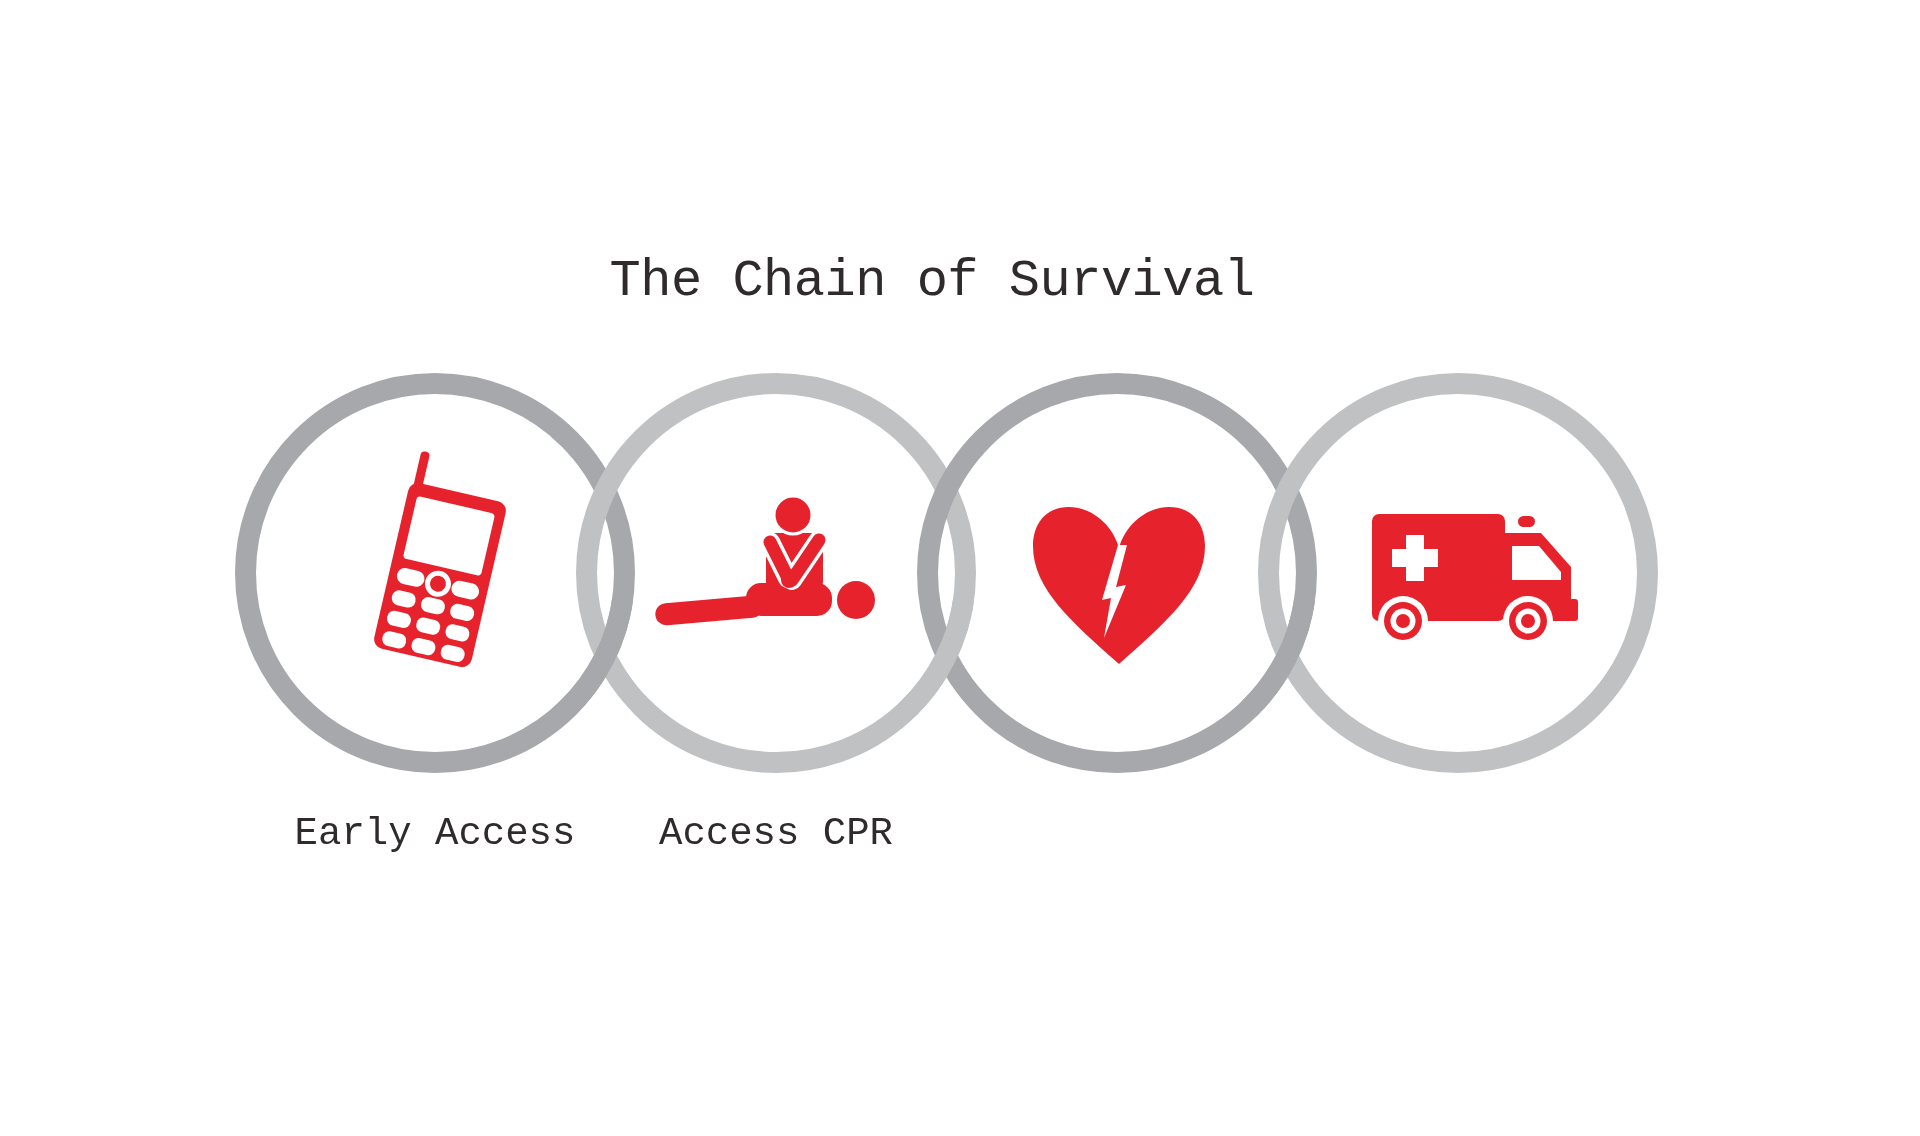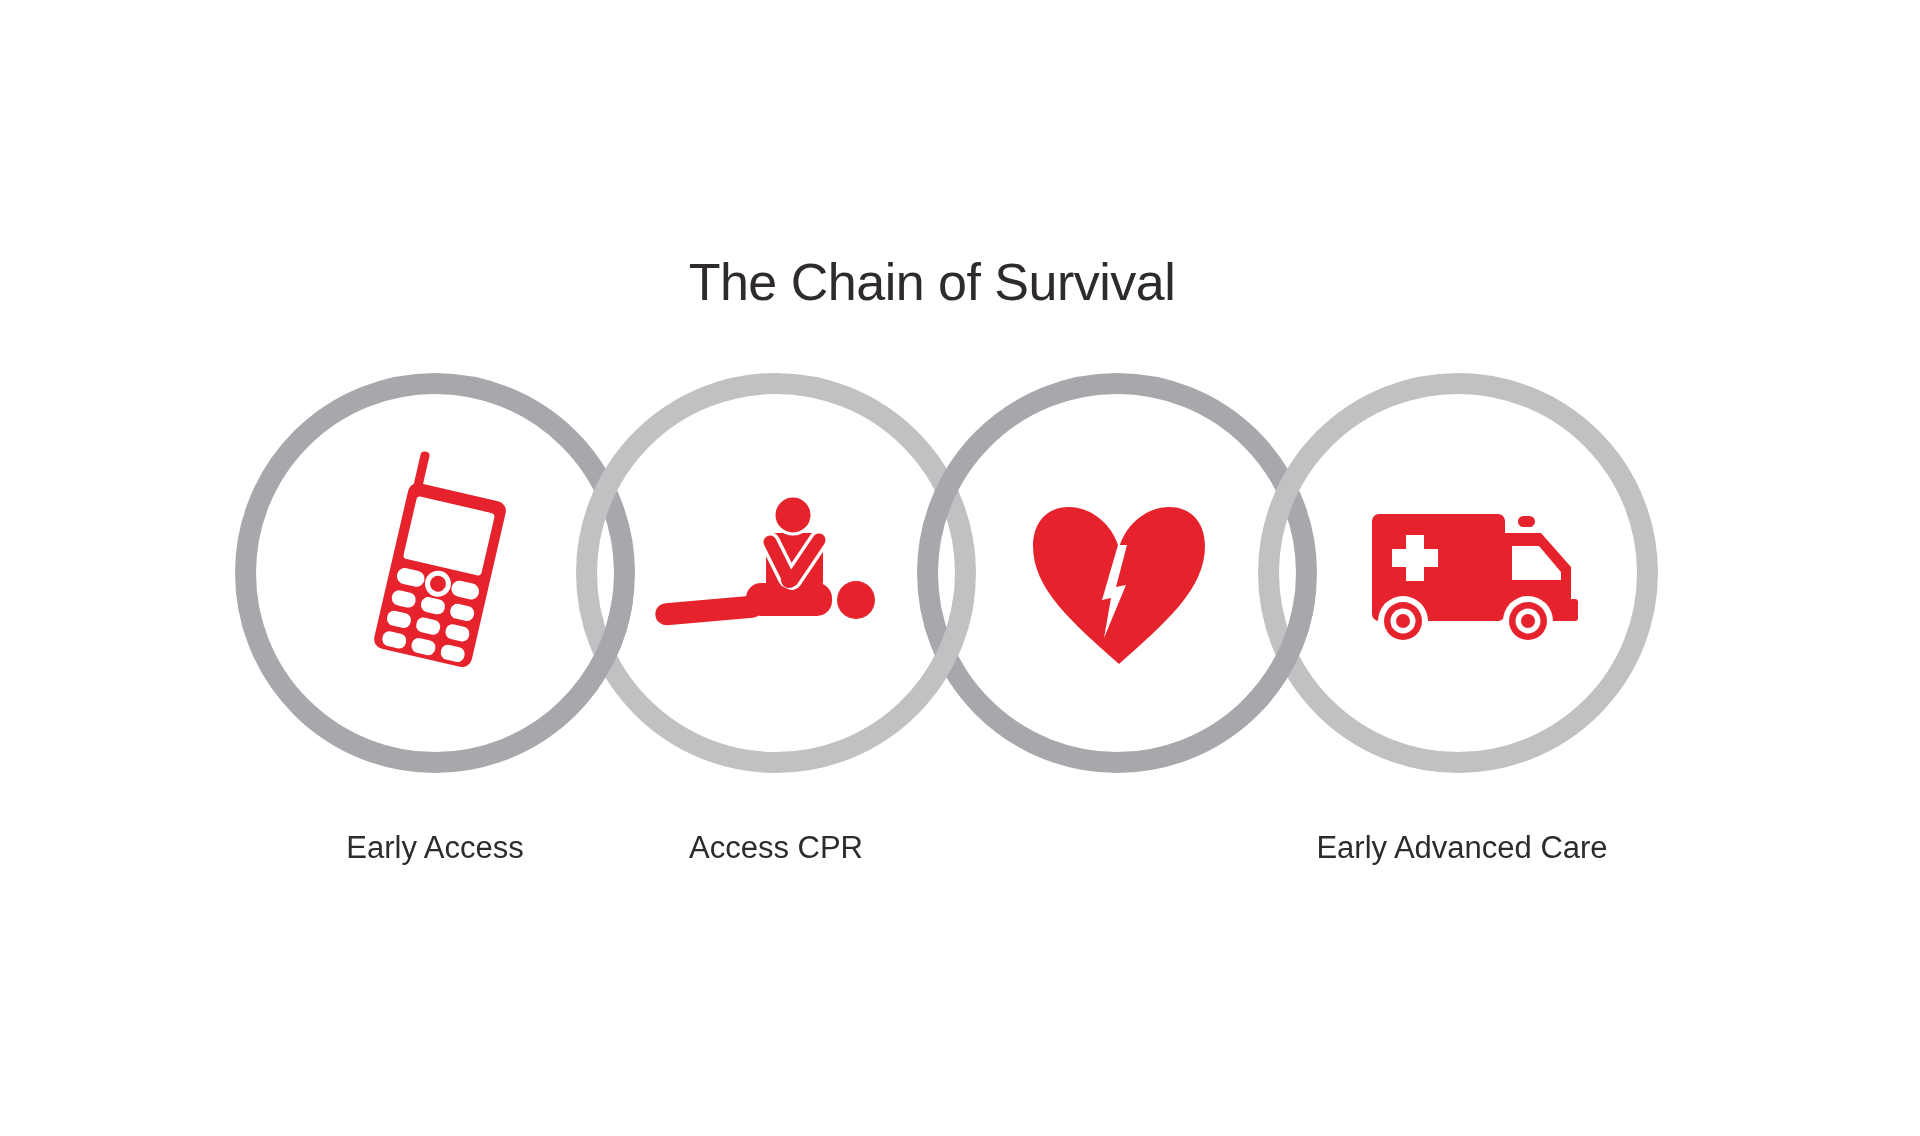--- a/index.html
+++ b/index.html
@@ -8,44 +8,44 @@
     --bg:#ffffff;
   }
   *{margin:0;padding:0;box-sizing:border-box;}
   html,body{background:var(--bg);}
   .stage{
     position:relative;
     width:1920px;
     height:992px;
     background:var(--bg);
     overflow:hidden;
-    font-family:Liberation Sans, sans-serif;
+    font-family:Liberation Mono, monospace;
     border-radius:13px;
   }
   .title{
     position:absolute;
     top:252px;
     left:932px;
     transform:translateX(-50%);
     font-size:52px;
     letter-spacing:-0.5px;
     color:var(--text);
     white-space:nowrap;
   }
   .chain-svg{
     position:absolute;
     left:0;top:0;
     width:1920px;
     height:1136px;
   }
   .label{
     position:absolute;
-    top:830px;
+    top:812px;
     transform:translateX(-50%);
-    font-size:31px;
+    font-size:39px;
     color:var(--text);
     white-space:nowrap;
   }
   .red-fill{fill:var(--red);}
   .white-fill{fill:#ffffff;}
   .red-stroke{stroke:var(--red);}
   .white-stroke{stroke:#ffffff;}
 </style>
 </head>
 <body>
@@ -141,14 +141,13 @@
         <circle class="white-fill" cx="1528" cy="621" r="25"></circle>
         <circle class="red-fill" cx="1528" cy="621" r="19"></circle>
         <circle class="white-fill" cx="1528" cy="621" r="12.5"></circle>
         <circle class="red-fill" cx="1528" cy="621" r="7"></circle>
       </g>
     </g>
   </svg>
 
   <div class="label" style="left:435px">Early Access</div>
   <div class="label" style="left:776px">Access CPR</div>
-  <div class="label" style="left:1462px">Early Advanced Care</div>
 </div>
 
 </body></html>

